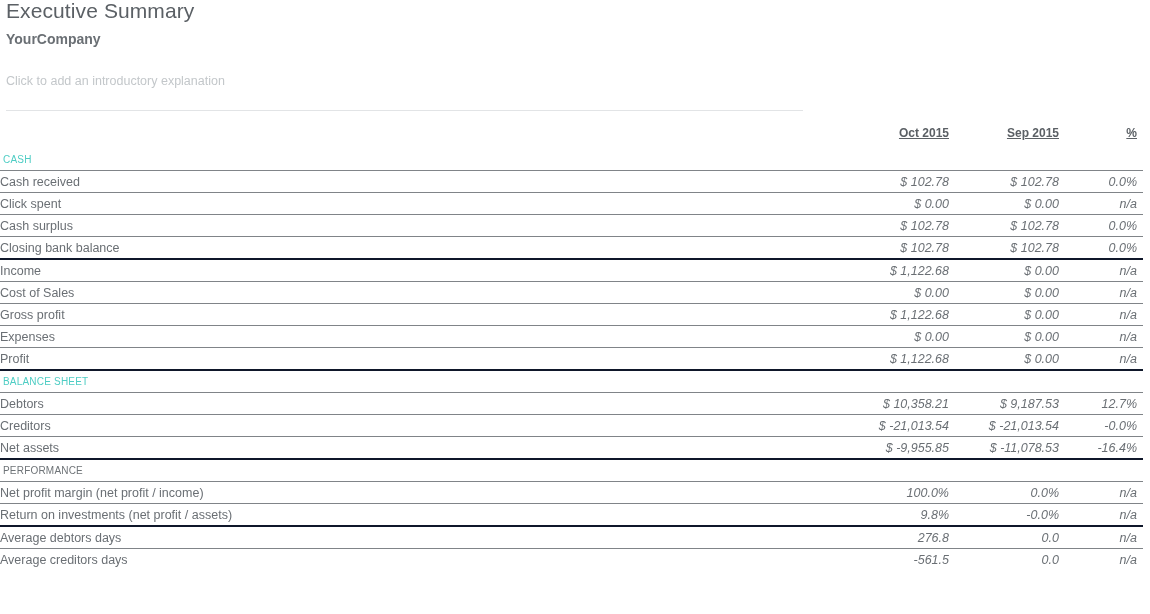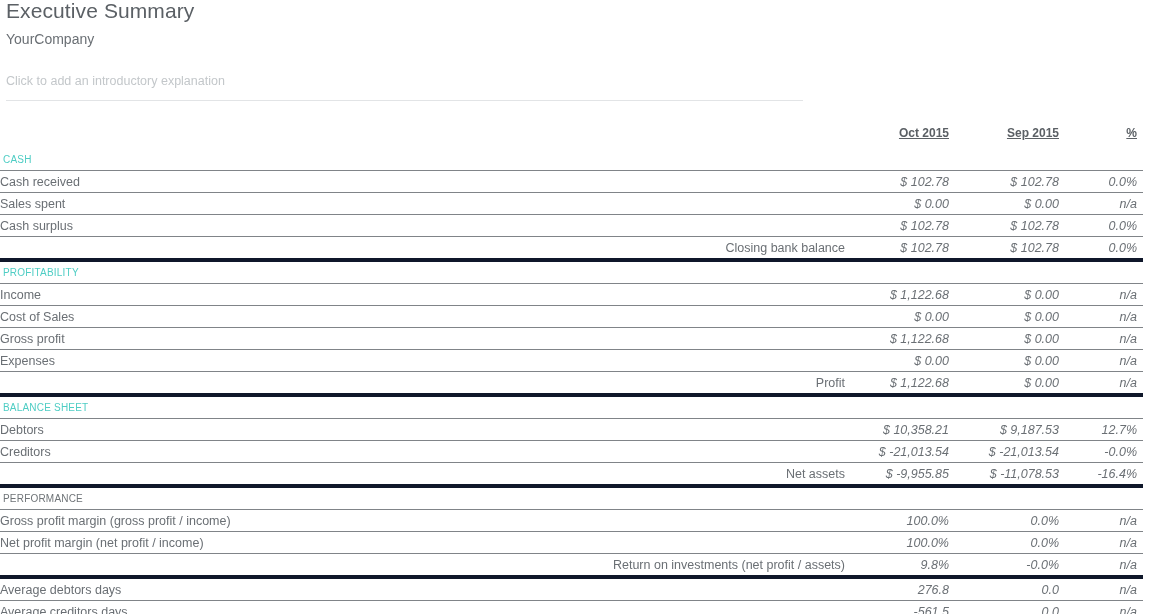--- a/index.html
+++ b/index.html
@@ -31,33 +31,33 @@
     font-weight: 400;
     color: #5b6065;
     letter-spacing: 0.1px;
     white-space: nowrap;
   }
   .company-name {
     position: absolute;
     left: 6px;
     top: 31px;
     font-size: 14px;
-    font-weight: 400;
+    font-weight: 700;
     color: #6a6f74;
     white-space: nowrap;
   }
   .intro-placeholder {
     position: absolute;
     left: 6px;
     top: 74px;
     width: 797px;
     font-size: 12.5px;
     color: #c3c7ca;
     white-space: nowrap;
-    padding-bottom: 12px;
+    padding-bottom: 22px;
     border-bottom: 1px solid #e2e4e6;
     box-sizing: border-box;
   }
 
   
   .summary-table {
     position: absolute;
     left: 0px;
     top: 126px;
     width: 1143px;
@@ -111,22 +111,21 @@
   }
   tr.data-row td.cell-label {
     text-align: left;
   }
   tr.data-row td.cell-num {
     text-align: right;
     padding-right: 6px;
     font-style: italic;
   }
   tr.data-row.last-in-group td {
-    border-bottom: 4px solid #0f172a;
-    text-align: right;
+    border-bottom: 2px solid #0f172a;
   }
 
   .pct-pos { color: #2ab34a; }
   .pct-neg { color: #f4422e; }
   .pct-na  { color: #6a6f74; }
 </style>
 </head>
 <body>
 
 <div class="page">
@@ -154,39 +153,36 @@
         <tr class="section-row">
           <td colspan="4" class="sec-teal">CASH</td>
         </tr>
         <tr class="data-row">
           <td class="cell-label">Cash received</td>
           <td class="cell-num">$ 102.78</td>
           <td class="cell-num">$ 102.78</td>
           <td class="cell-num pct-neg">0.0%</td>
         </tr>
         <tr class="data-row">
-          <td class="cell-label">Sales spent</td>
+          <td class="cell-label">Click spent</td>
           <td class="cell-num">$ 0.00</td>
           <td class="cell-num">$ 0.00</td>
           <td class="cell-num pct-na">n/a</td>
         </tr>
         <tr class="data-row">
           <td class="cell-label">Cash surplus</td>
           <td class="cell-num">$ 102.78</td>
           <td class="cell-num">$ 102.78</td>
           <td class="cell-num pct-neg">0.0%</td>
         </tr>
         <tr class="data-row last-in-group">
           <td class="cell-label">Closing bank balance</td>
           <td class="cell-num">$ 102.78</td>
           <td class="cell-num">$ 102.78</td>
           <td class="cell-num pct-neg">0.0%</td>
-        </tr>
-        <tr class="section-row">
-          <td colspan="4" class="sec-teal">PROFITABILITY</td>
         </tr>
         <tr class="data-row">
           <td class="cell-label">Income</td>
           <td class="cell-num">$ 1,122.68</td>
           <td class="cell-num">$ 0.00</td>
           <td class="cell-num pct-na">n/a</td>
         </tr>
         <tr class="data-row">
           <td class="cell-label">Cost of Sales</td>
           <td class="cell-num">$ 0.00</td>
@@ -229,26 +225,20 @@
         <tr class="data-row last-in-group">
           <td class="cell-label">Net assets</td>
           <td class="cell-num">$ -9,955.85</td>
           <td class="cell-num">$ -11,078.53</td>
           <td class="cell-num pct-neg">-16.4%</td>
         </tr>
         <tr class="section-row">
           <td colspan="4" class="sec-gray">PERFORMANCE</td>
         </tr>
         <tr class="data-row">
-          <td class="cell-label">Gross profit margin (gross profit / income)</td>
-          <td class="cell-num">100.0%</td>
-          <td class="cell-num">0.0%</td>
-          <td class="cell-num pct-na">n/a</td>
-        </tr>
-        <tr class="data-row">
           <td class="cell-label">Net profit margin (net profit / income)</td>
           <td class="cell-num">100.0%</td>
           <td class="cell-num">0.0%</td>
           <td class="cell-num pct-na">n/a</td>
         </tr>
         <tr class="data-row last-in-group">
           <td class="cell-label">Return on investments (net profit / assets)</td>
           <td class="cell-num">9.8%</td>
           <td class="cell-num">-0.0%</td>
           <td class="cell-num pct-na">n/a</td>

